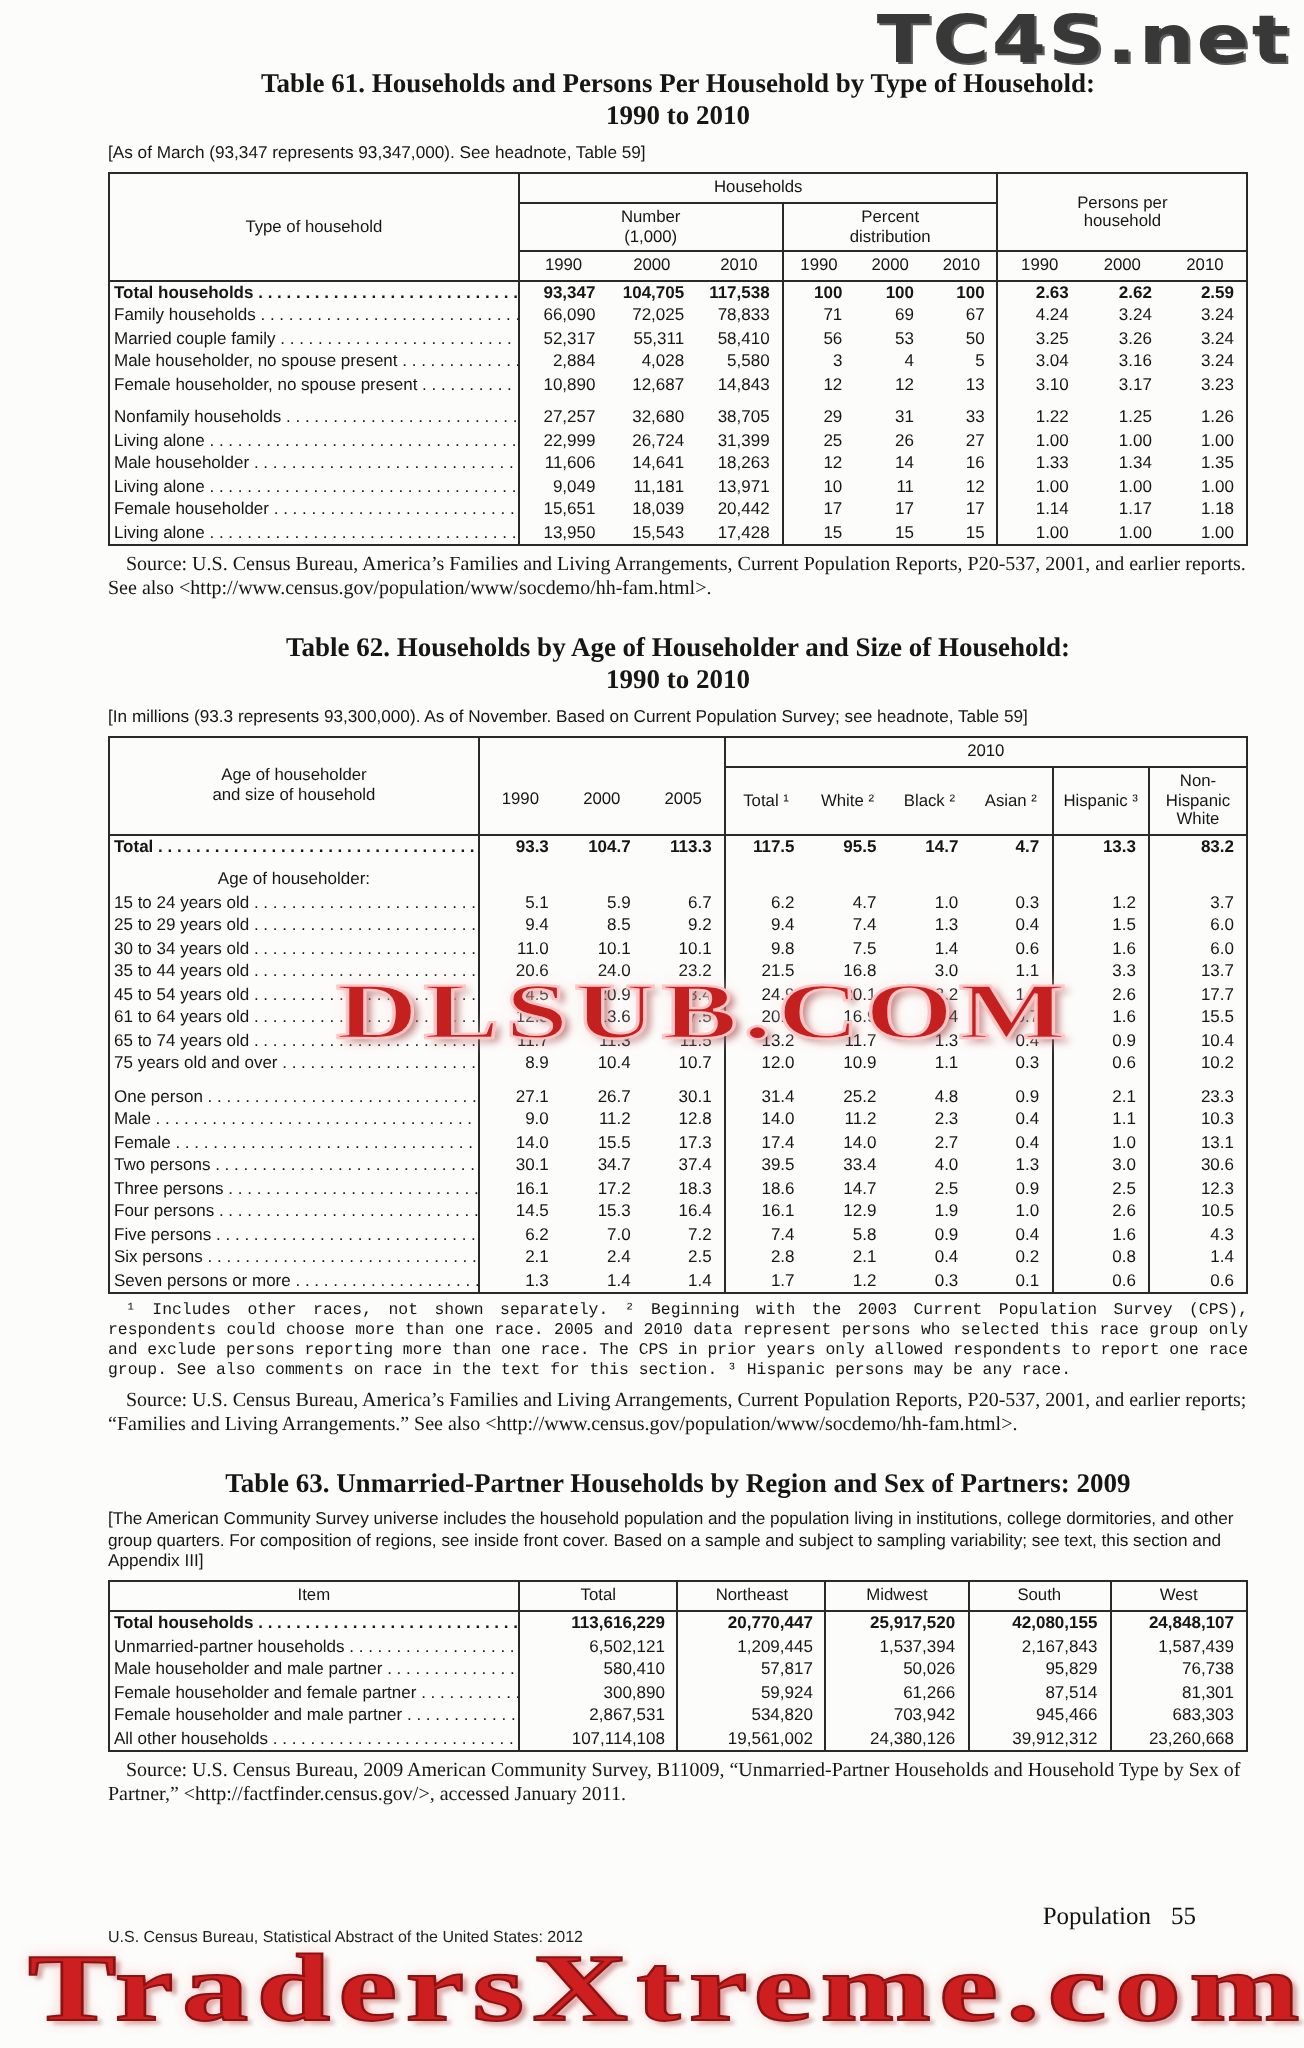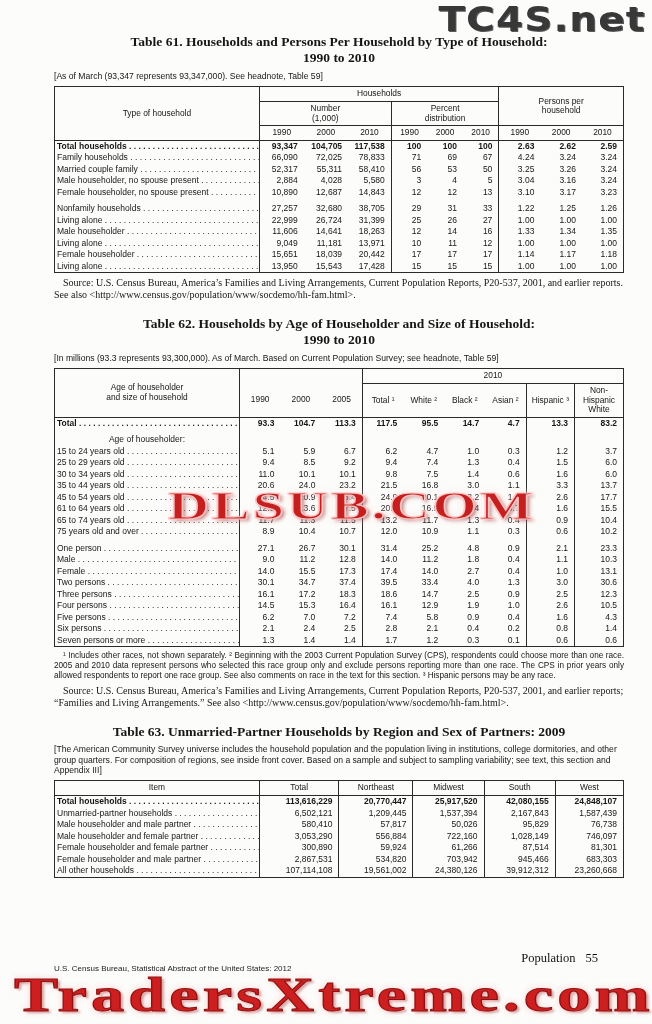--- a/index.html
+++ b/index.html
@@ -21,21 +21,21 @@
   .pre{white-space:pre-line;}
   td.stub{white-space:nowrap;overflow:hidden;text-align:center;}
   td.num{text-align:right;padding-right:6px;}
   .ind0{padding-left:3px;}
   .ind1{padding-left:11px;}
   .ind2{padding-left:19px;}
   tr.bold td{font-weight:bold;}
   tr.gap td{padding-top:5px;}
   .lab.dotted::after{content:" . . . . . . . . . . . . . . . . . . . . . . . . . . . . . . . . . . . . . . . . . . . . . . . . . . . .";}
   .source{font-size:10px;line-height:1.18;margin:4px 0 0 0;text-indent:9px;font-family:Liberation Serif, serif;}
-  .footnotes{font-size:8.2px;line-height:1.22;margin:4px 0 0 0;text-align:justify;text-indent:9px;}
+  .footnotes{font-size:8.2px;line-height:1.22;margin:4px 0 0 0;text-align:justify;text-indent:9px;font-family:Liberation Mono, monospace;}
   .footer-pop{position:absolute;right:54px;top:951px;font-family:"Liberation Serif",serif;
               font-size:12.5px;z-index:1;color:#111;}
   .footer-pop .pnum{margin-left:10px;}
   .footer-credit{position:absolute;left:54px;top:964px;font-size:8px;z-index:1;color:#222;}
   .wm{position:absolute;z-index:5;font-weight:bold;pointer-events:none;white-space:nowrap;}
   .wm-top{top:0;right:6px;font-family:"DejaVu Sans",sans-serif;font-size:33px;color:#383838;
           letter-spacing:1px;transform:scaleX(1.18);transform-origin:100% 0;
           text-shadow:1px 1px 0 #5a5a5a;}
   .wm-mid{top:482px;left:168px;font-family:"Liberation Serif",serif;font-size:40px;color:#c42020;
           letter-spacing:2px;transform:scaleX(1.42);transform-origin:0 0;
@@ -227,21 +227,21 @@
             <td class="num">1.00</td>
           </tr>
         </tbody>
     </table>
     <p class="source">Source: U.S. Census Bureau, America’s Families and Living Arrangements, Current Population Reports, P20-537, 2001, and earlier reports.  See also &lt;http://www.census.gov/population/www/socdemo/hh-fam.html&gt;.</p>
   </div>
 
   <div class="block">
     <h2 class="tbl-title">Table 62. Households by Age of Householder and Size of Household:
 1990 to 2010</h2>
-    <p class="headnote">[In millions (93.3 represents 93,300,000). As of March. Based on Current Population Survey; see headnote, Table 59]</p>
+    <p class="headnote">[In millions (93.3 represents 93,300,000). As of November. Based on Current Population Survey; see headnote, Table 59]</p>
     <table class="t">
       <colgroup>
         <col style="width:32.5%">
         <col style="width:7.2%">
           <col style="width:7.2%">
           <col style="width:7.2%">
         <col style="width:7.2%">
           <col style="width:7.2%">
           <col style="width:7.2%">
           <col style="width:7.2%">
@@ -402,21 +402,21 @@
             <td class="num bR">2.1</td>
             <td class="num">23.3</td>
           </tr>
           <tr>
             <td class="stub bR ind1"><span class="lab dotted">Male</span></td>
             <td class="num">9.0</td>
             <td class="num">11.2</td>
             <td class="num bR">12.8</td>
             <td class="num">14.0</td>
             <td class="num">11.2</td>
-            <td class="num">1.8</td>
+            <td class="num">2.3</td>
             <td class="num bR">0.4</td>
             <td class="num bR">1.1</td>
             <td class="num">10.3</td>
           </tr>
           <tr>
             <td class="stub bR ind1"><span class="lab dotted">Female</span></td>
             <td class="num">14.0</td>
             <td class="num">15.5</td>
             <td class="num bR">17.3</td>
             <td class="num">17.4</td>
@@ -545,28 +545,20 @@
           </tr>
           <tr>
             <td class="stub bR ind1"><span class="lab dotted">Male householder and male partner</span></td>
             <td class="num bR">580,410</td>
             <td class="num bR">57,817</td>
             <td class="num bR">50,026</td>
             <td class="num bR">95,829</td>
             <td class="num">76,738</td>
           </tr>
           <tr>
-            <td class="stub bR ind1"><span class="lab dotted">Male householder and female partner</span></td>
-            <td class="num bR">3,053,290</td>
-            <td class="num bR">556,884</td>
-            <td class="num bR">722,160</td>
-            <td class="num bR">1,028,149</td>
-            <td class="num">746,097</td>
-          </tr>
-          <tr>
             <td class="stub bR ind1"><span class="lab dotted">Female householder and female partner</span></td>
             <td class="num bR">300,890</td>
             <td class="num bR">59,924</td>
             <td class="num bR">61,266</td>
             <td class="num bR">87,514</td>
             <td class="num">81,301</td>
           </tr>
           <tr>
             <td class="stub bR ind1"><span class="lab dotted">Female householder and male partner</span></td>
             <td class="num bR">2,867,531</td>
@@ -578,20 +570,21 @@
           <tr>
             <td class="stub bR ind0"><span class="lab dotted">All other households</span></td>
             <td class="num bR">107,114,108</td>
             <td class="num bR">19,561,002</td>
             <td class="num bR">24,380,126</td>
             <td class="num bR">39,912,312</td>
             <td class="num">23,260,668</td>
           </tr>
         </tbody>
     </table>
+    <p class="source">Source: U.S. Census Bureau, 2009 American Community Survey, B11009, “Unmarried-Partner Households and Household Type by Sex of Partner,” &lt;http://factfinder.census.gov/&gt;, accessed January 2011.</p>
   </div>
 
 </div>
 
 <div class="footer-pop">
   <span>Population</span><span class="pnum">55</span>
 </div>
 <div class="footer-credit">U.S. Census Bureau, Statistical Abstract of the United States: 2012</div>
 
 <div class="wm wm-top">TC4S.net</div>

